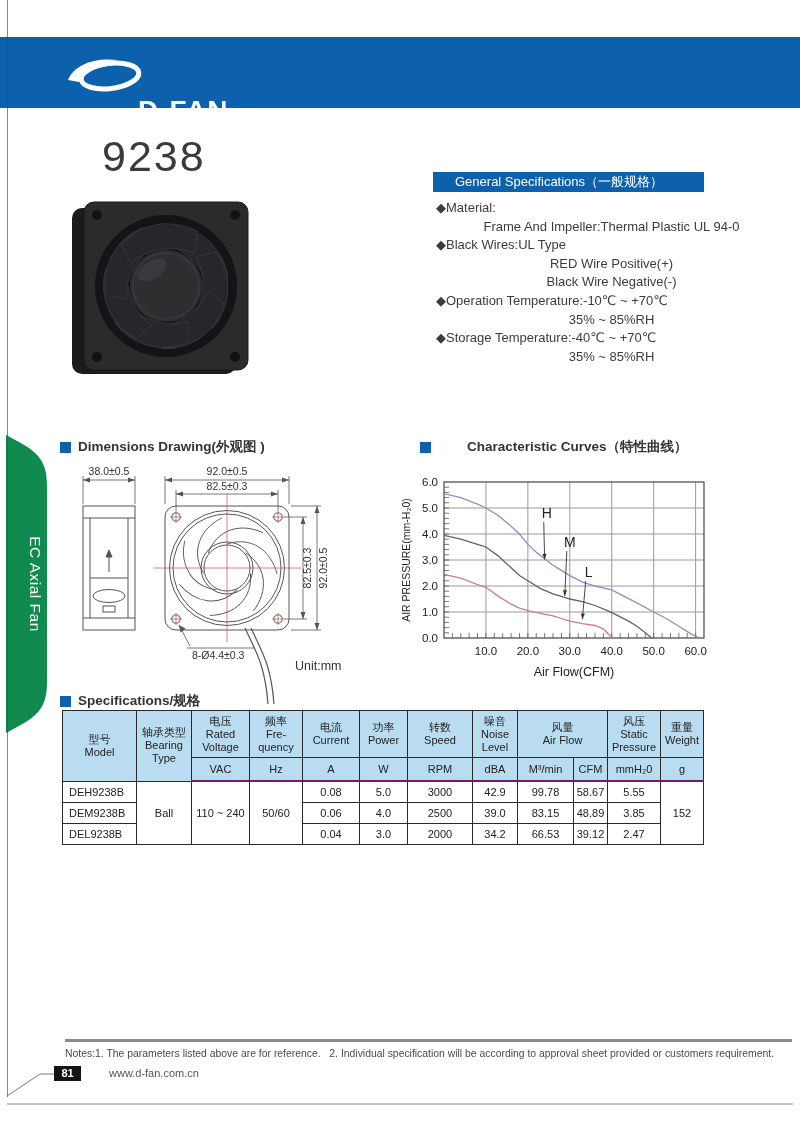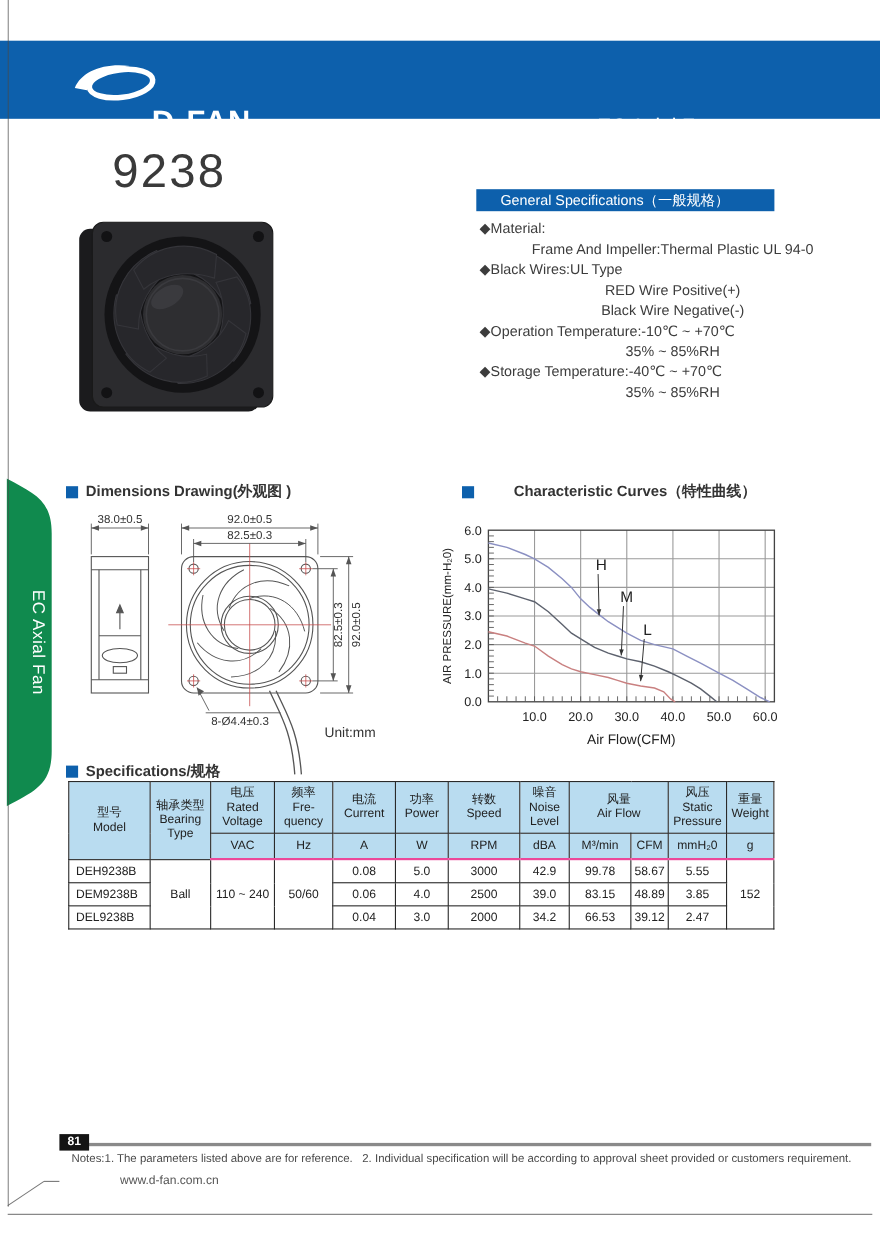--- a/index.html
+++ b/index.html
@@ -24,28 +24,28 @@
   
   .sec{font-size:13.5px;font-weight:600;color:#333;display:flex;align-items:center;gap:7px;}
   .sec .sq{width:11px;height:11px;background:#0d60ac;display:inline-block;flex:0 0 auto;}
   
   .spec-table{left:62px;top:710px;border-collapse:collapse;table-layout:fixed;width:641px;
               font-size:11px;color:#222;}
   .spec-table th,.spec-table td{border:1px solid #2a2a2a;text-align:center;vertical-align:middle;
               padding:0 1px;overflow:hidden;}
   .spec-table th{background:#b9dcf0;font-weight:normal;}
   .spec-table .hrow1 th{height:46px;}
-  .spec-table .hrow2 th{height:22px;border-bottom:2px solid #ec4899;}
+  .spec-table .hrow2 th{height:22px;border-bottom:2px solid #701a75;}
   .spec-table td{height:20px;}
   .spec-table .model-cell{text-align:left;padding-left:6px;}
   .spec-table th span{display:block;line-height:13px;overflow-wrap:break-word;}
   
   .notes-rule{left:65px;top:1039px;width:727px;height:3px;background:#8a8a8a;}
   .notes{left:65px;top:1048px;width:730px;font-size:10.4px;color:#4a4a4a;white-space:pre;}
-  .pg-box{left:54px;top:1031px;width:27px;height:15px;background:#141414;color:#fff;
+  .pg-box{left:54px;top:1066px;width:27px;height:15px;background:#141414;color:#fff;
           font-size:11px;font-weight:bold;text-align:center;line-height:15px;z-index:7;}
   .site{left:109px;top:1067px;font-size:11px;color:#555;}
   svg{display:block;}
 </style>
 </head>
 <body>
 
 <div class="page">
 
   <div class="abs left-line"></div>

